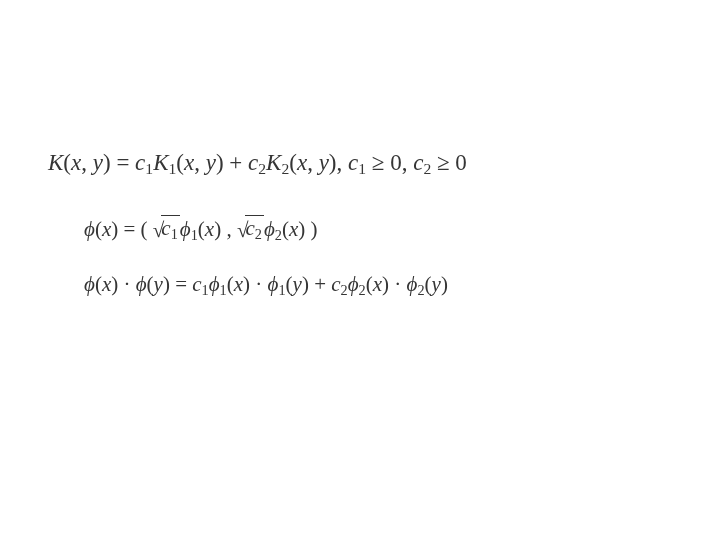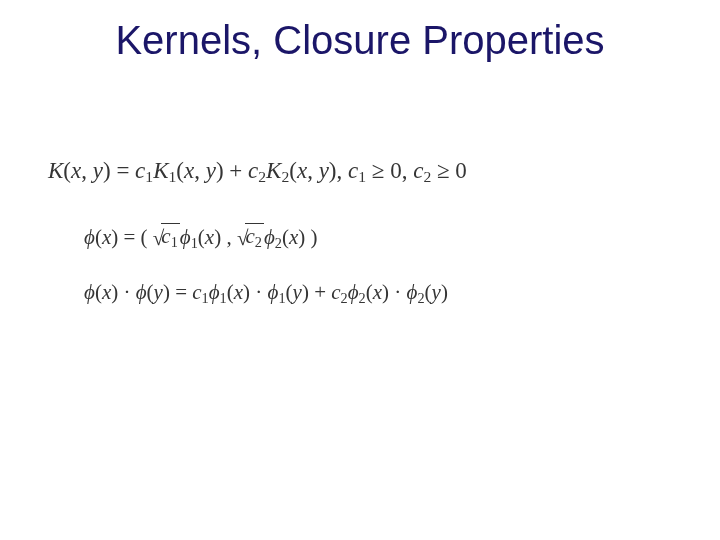--- a/index.html
+++ b/index.html
@@ -37,21 +37,20 @@
     color: #000000;
   }
   .bullet .dot {
     display: inline-block;
     width: 18px;
   }
   .eq {
     position: absolute;
     font-family: Georgia, "Times New Roman", serif;
     color: #353535;
-    margin-top: 8px;
   }
   .eq1 {
     top: 150px;
     left: 48px;
     font-size: 23px;
   }
   .eq2 {
     top: 216px;
     left: 84px;
     font-size: 21px;
@@ -83,21 +82,20 @@
     font-size: 0.68em;
     line-height: 0;
     vertical-align: -0.25em;
   }
 </style>
 </head>
 <body>
 
 <div class="slide">
 
-  <div class="title" style="color:#1b1668">Kernels, Closure Properties</div>
 
 
   <div class="eq eq1">
     <i>K</i><span>(</span><i>x</i><span>, </span><i>y</i><span>)</span><span> = </span><i>c</i><sub>1</sub><i>K</i><sub>1</sub><span>(</span><i>x</i><span>, </span><i>y</i><span>)</span><span> + </span><i>c</i><sub>2</sub><i>K</i><sub>2</sub><span>(</span><i>x</i><span>, </span><i>y</i><span>)</span><span>, </span><i>c</i><sub>1</sub><span> ≥ </span><span>0</span><span>, </span><i>c</i><sub>2</sub><span> ≥ </span><span>0</span>
   </div>
 
   <div class="eq eq2">
     <i>ϕ</i><span>(</span><i>x</i><span>)</span><span> = </span><span>( </span><span class="sqrt"><span class="radic">√</span><span class="bar"><i>c</i><sub>1</sub></span></span><i>ϕ</i><sub>1</sub><span>(</span><i>x</i><span>)</span><span> , </span><span class="sqrt"><span class="radic">√</span><span class="bar"><i>c</i><sub>2</sub></span></span><i>ϕ</i><sub>2</sub><span>(</span><i>x</i><span>)</span><span> )</span>
   </div>
 

